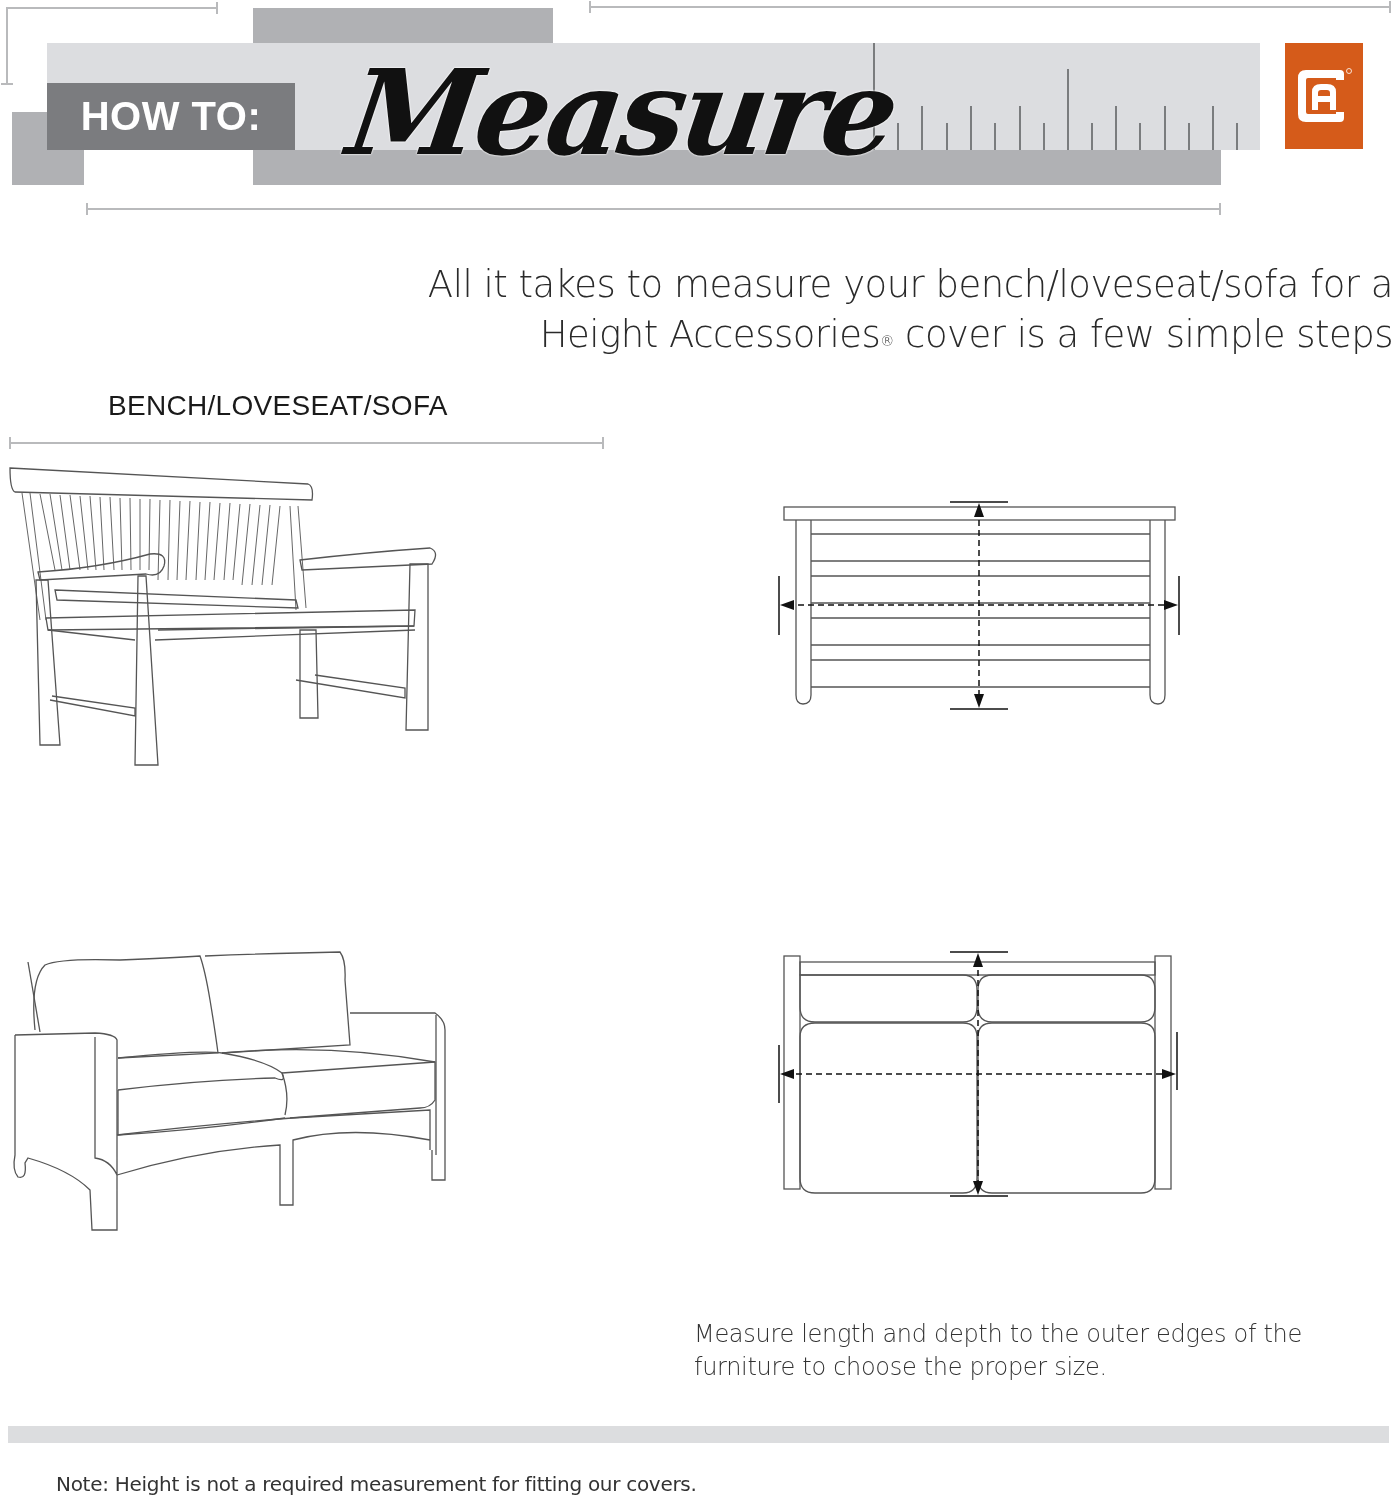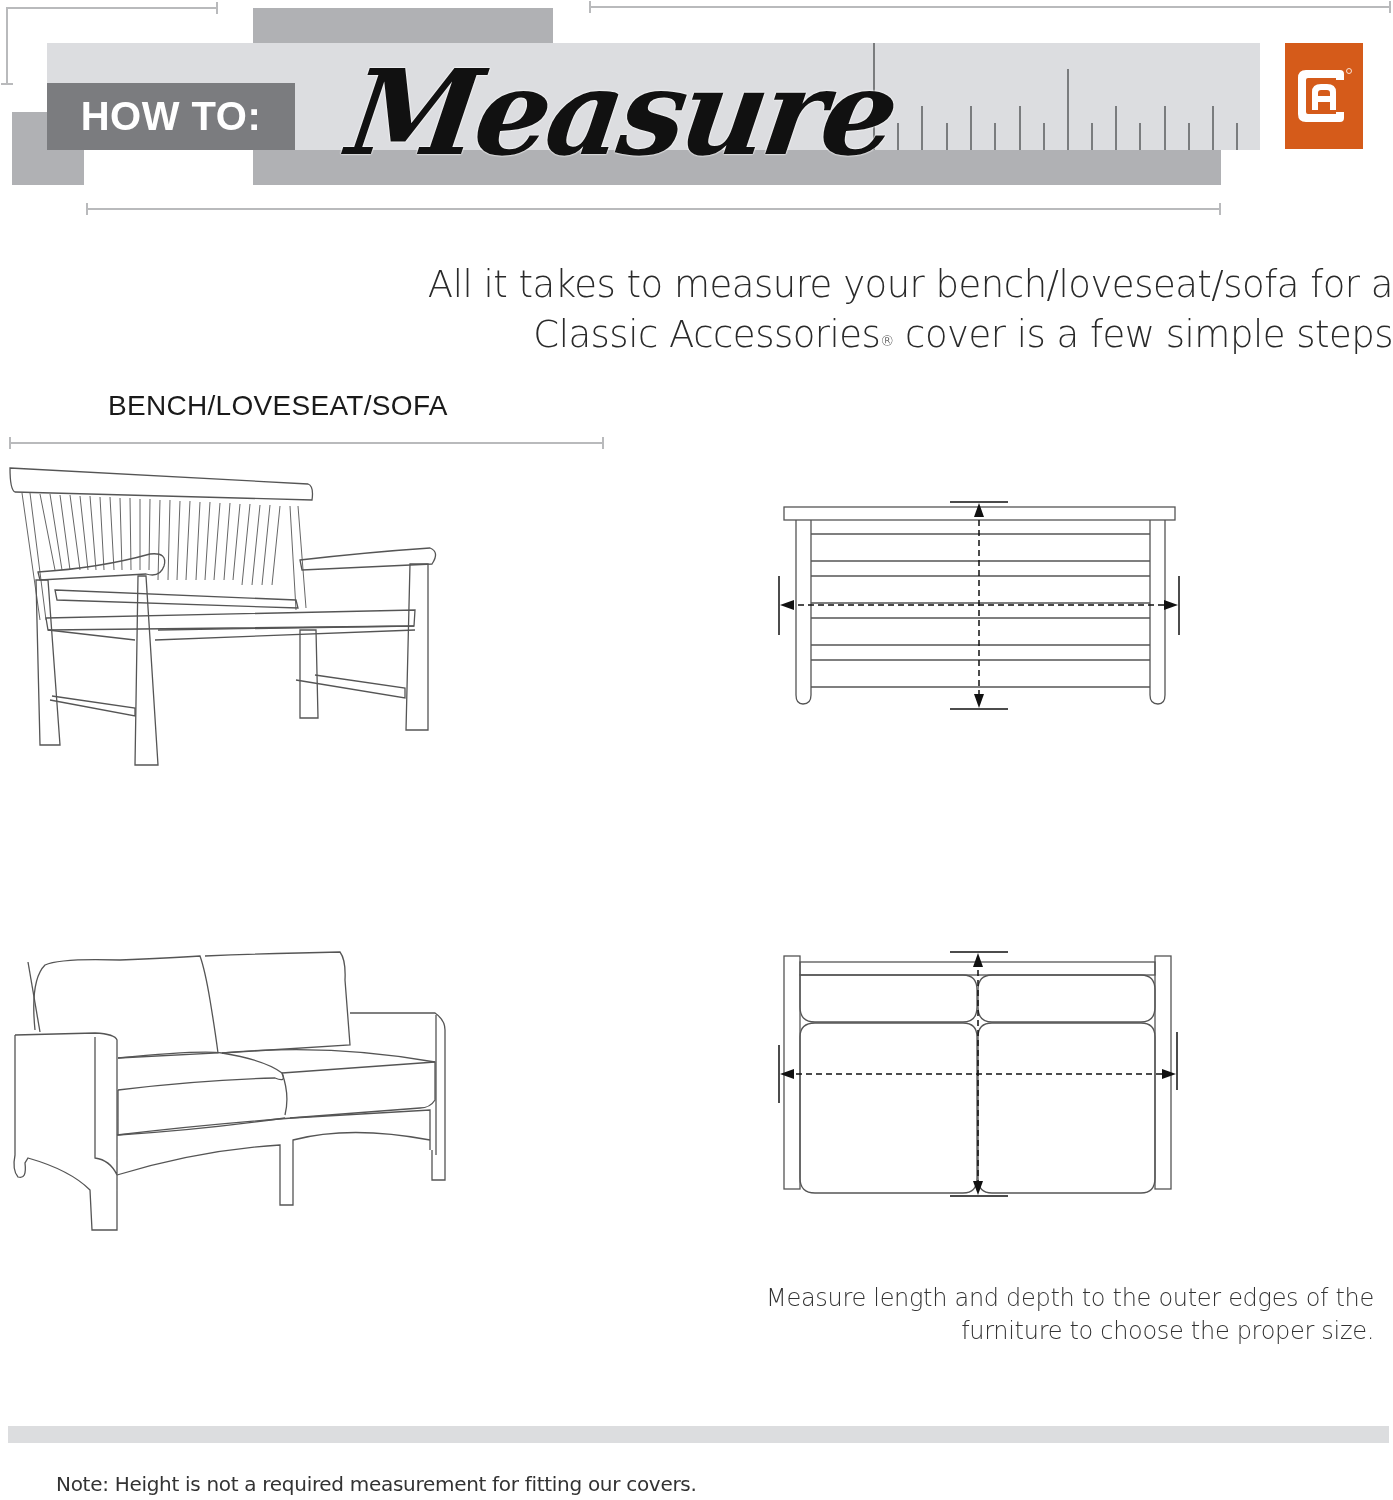--- a/index.html
+++ b/index.html
@@ -28,23 +28,23 @@
     position:absolute; right:0; top:236px; width:1000px; text-align:right;
     font-family:"DejaVu Sans", sans-serif; font-weight:200; font-size:37px;
     line-height:50px; color:#2a2a2a; letter-spacing:-0.5px;margin-top:24px;
   }
   .intro sup { font-size:14px; vertical-align:top; position:relative; top:6px; }
   .section-title {
     position:absolute; left:108px; top:390px; font-family:"Liberation Sans", sans-serif;
     font-size:28px; color:#1a1a1a; letter-spacing:0.3px;
   }
   .instruction {
-    position:absolute; left:694px; top:1282px; width:680px;
+    position:absolute; left:694px; top:1318px; width:680px;
     font-family:"DejaVu Sans", sans-serif; font-size:24px; line-height:33px; color:#333333;
-    font-weight:200; letter-spacing:-0.3px;text-align:right;
+    font-weight:200; letter-spacing:-0.3px;
   }
   .footer-bar { position:absolute; left:8px; top:1426px; width:1381px; height:17px; background:#dcdddf; }
   .note {
     position:absolute; left:10px; top:1472px; font-family:"DejaVu Sans", sans-serif;
     font-size:20px; color:#333333; letter-spacing:-0.3px;margin-left:46px;
   }
   svg { position:absolute; overflow:visible; }
 </style>
 </head>
 <body>
@@ -93,21 +93,21 @@
     <svg width="60" height="60" viewBox="0 0 60 60" style="position:relative;">
       <path d="M50 14 L50 8 Q50 4 46 4 L12 4 Q4 4 4 12 L4 48 Q4 56 12 56 L46 56 Q50 56 50 52 L50 46 L42 46 L42 48 L14 48 Q12 48 12 46 L12 14 Q12 12 14 12 L42 12 L42 14 Z" fill="#ffffff"></path>
       <path d="M18 44 L18 26 Q18 18 27 18 L33 18 Q42 18 42 26 L42 44 L36 44 L36 36 L24 36 L24 44 Z M24 30 L36 30 L36 27 Q36 24 33 24 L27 24 Q24 24 24 27 Z" fill="#ffffff"></path>
       <circle cx="55" cy="5" r="2.5" fill="none" stroke="#ffffff" stroke-width="0.8"></circle>
     </svg>
   </div>
 </div>
 
 <div class="intro">
   <div>All it takes to measure your bench/loveseat/sofa for a</div>
-  <div><span>Classic Accessories</span><sup>®</sup><span> cover is a few simple steps</span></div>
+  <div><span>Height Accessories</span><sup>®</sup><span> cover is a few simple steps</span></div>
 </div>
 
 <div class="section-title">BENCH/LOVESEAT/SOFA</div>
 <div class="gline" style="left:10px;top:442px;width:593px;height:2px;"></div>
 <div class="gline" style="left:9px;top:437px;width:2px;height:12px;"></div>
 <div class="gline" style="left:602px;top:437px;width:2px;height:12px;"></div>
 
 <svg style="left:0;top:460px;" width="450" height="310" fill="none" stroke="#555" stroke-width="1.3">
 
   <path d="M10 8 L308 24 Q314 26 312 40 L15 32 Q10 30 10 8 Z"></path>

